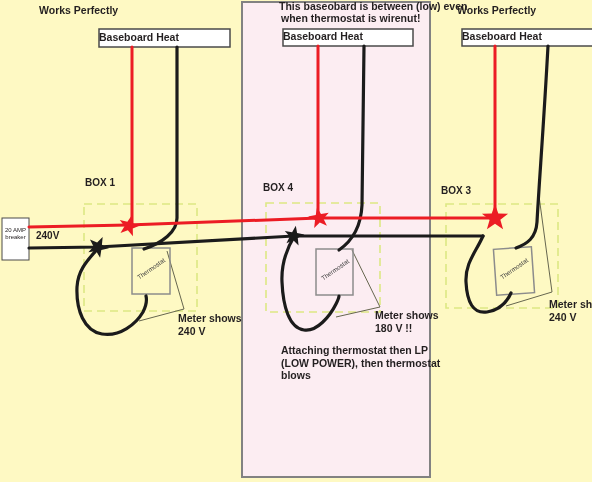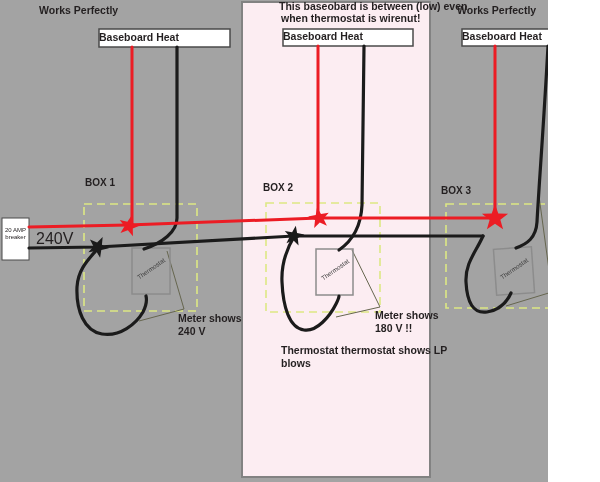--- a/index.html
+++ b/index.html
@@ -1,27 +1,27 @@
 <!DOCTYPE html>
 <html><head>
 <meta charset="utf-8">
 <style>
   html,body{margin:0;padding:0;background:#fff;}
   #stage{
-    position:relative;width:548px;height:482px;overflow:hidden;background:#a3a3a3;
+    position:relative;width:592px;height:482px;overflow:hidden;background:#fef9c3;
     font-family:"Liberation Sans","DejaVu Sans",sans-serif;color:#231f20;
   }
   .abs{position:absolute;}
   .lbl{font-size:10.5px;font-weight:600;line-height:12px;white-space:nowrap;}
   .heading{font-size:10.5px;font-weight:600;line-height:12px;white-space:nowrap;}
   .boxlbl{font-size:10px;font-weight:600;white-space:nowrap;}
   .meter{font-size:10.5px;font-weight:600;line-height:13px;white-space:nowrap;}
   .note{font-size:10.5px;font-weight:600;line-height:12.5px;white-space:nowrap;}
   .bbheat{font-size:10.5px;font-weight:600;white-space:nowrap;}
-  .voltage{font-size:16px;font-weight:400;white-space:nowrap;}
+  .voltage{font-size:10px;font-weight:700;white-space:nowrap;}
   .breaker-txt{font-size:6px;font-weight:400;line-height:7px;text-align:center;}
   .thermo-lbl{font-size:6.4px;font-weight:400;color:#3f3f3f;text-align:center;
     transform:rotate(-35deg);white-space:nowrap;}
   #pink-panel{
     left:241px;top:1px;width:190px;height:477px;box-sizing:border-box;
     background:#fcedf2;border:2px solid #828282;
   }
   svg{position:absolute;left:0;top:0;}
 </style>
 </head>
@@ -83,21 +83,21 @@
   <div class="abs lbl" style="left:39px;top:4px;">Works Perfectly</div>
   <div class="abs heading" style="left:279px;top:0px;">This baseobard is between (low) even</div>
   <div class="abs heading" style="left:281px;top:12px;">when thermostat is wirenut!</div>
   <div class="abs lbl" style="left:457px;top:4px;">Works Perfectly</div>
 
   <div class="abs bbheat" style="left:99px;top:31px;width:131px;">Baseboard Heat</div>
   <div class="abs bbheat" style="left:283px;top:30px;width:130px;">Baseboard Heat</div>
   <div class="abs bbheat" style="left:462px;top:30px;width:131px;">Baseboard Heat</div>
 
   <div class="abs boxlbl" style="left:85px;top:177px;">BOX 1</div>
-  <div class="abs boxlbl" style="left:263px;top:182px;">BOX 2</div>
+  <div class="abs boxlbl" style="left:263px;top:182px;">BOX 4</div>
   <div class="abs boxlbl" style="left:441px;top:185px;">BOX 3</div>
 
   <div class="abs breaker-txt" style="left:2px;top:227px;width:27px;">
     <div>20 AMP</div>
     <div>breaker</div>
   </div>
   <div class="abs voltage" style="left:36px;top:230px;">240V</div>
 
   <div class="abs thermo-lbl" style="left:126px;top:265px;width:50px;">Thermostat</div>
   <div class="abs thermo-lbl" style="left:310px;top:266px;width:50px;">Thermostat</div>
@@ -110,17 +110,18 @@
   <div class="abs meter" style="left:375px;top:309px;">
     <div>Meter shows</div>
     <div>180 V !!</div>
   </div>
   <div class="abs meter" style="left:549px;top:298px;">
     <div>Meter shows</div>
     <div>240 V</div>
   </div>
 
   <div class="abs note" style="left:281px;top:344px;">
-    <div>Thermostat thermostat shows LP</div>
+    <div>Attaching thermostat then LP</div>
+    <div>(LOW POWER), then thermostat</div>
     <div>blows</div>
   </div>
 
 </div>
 
 </body></html>

